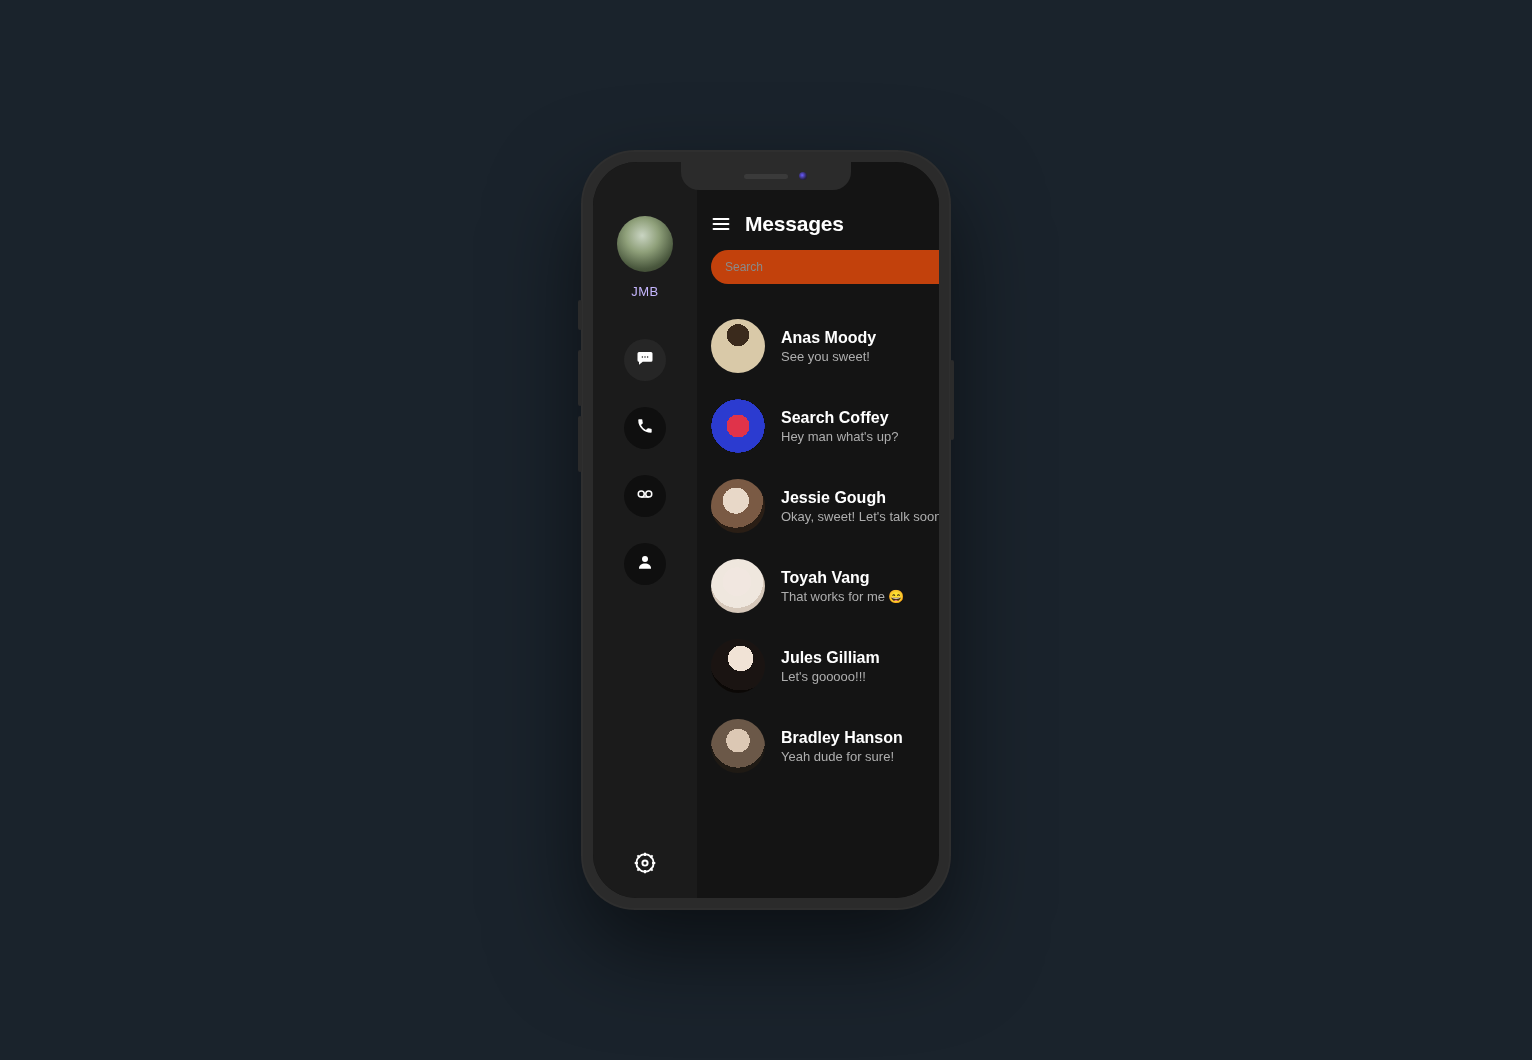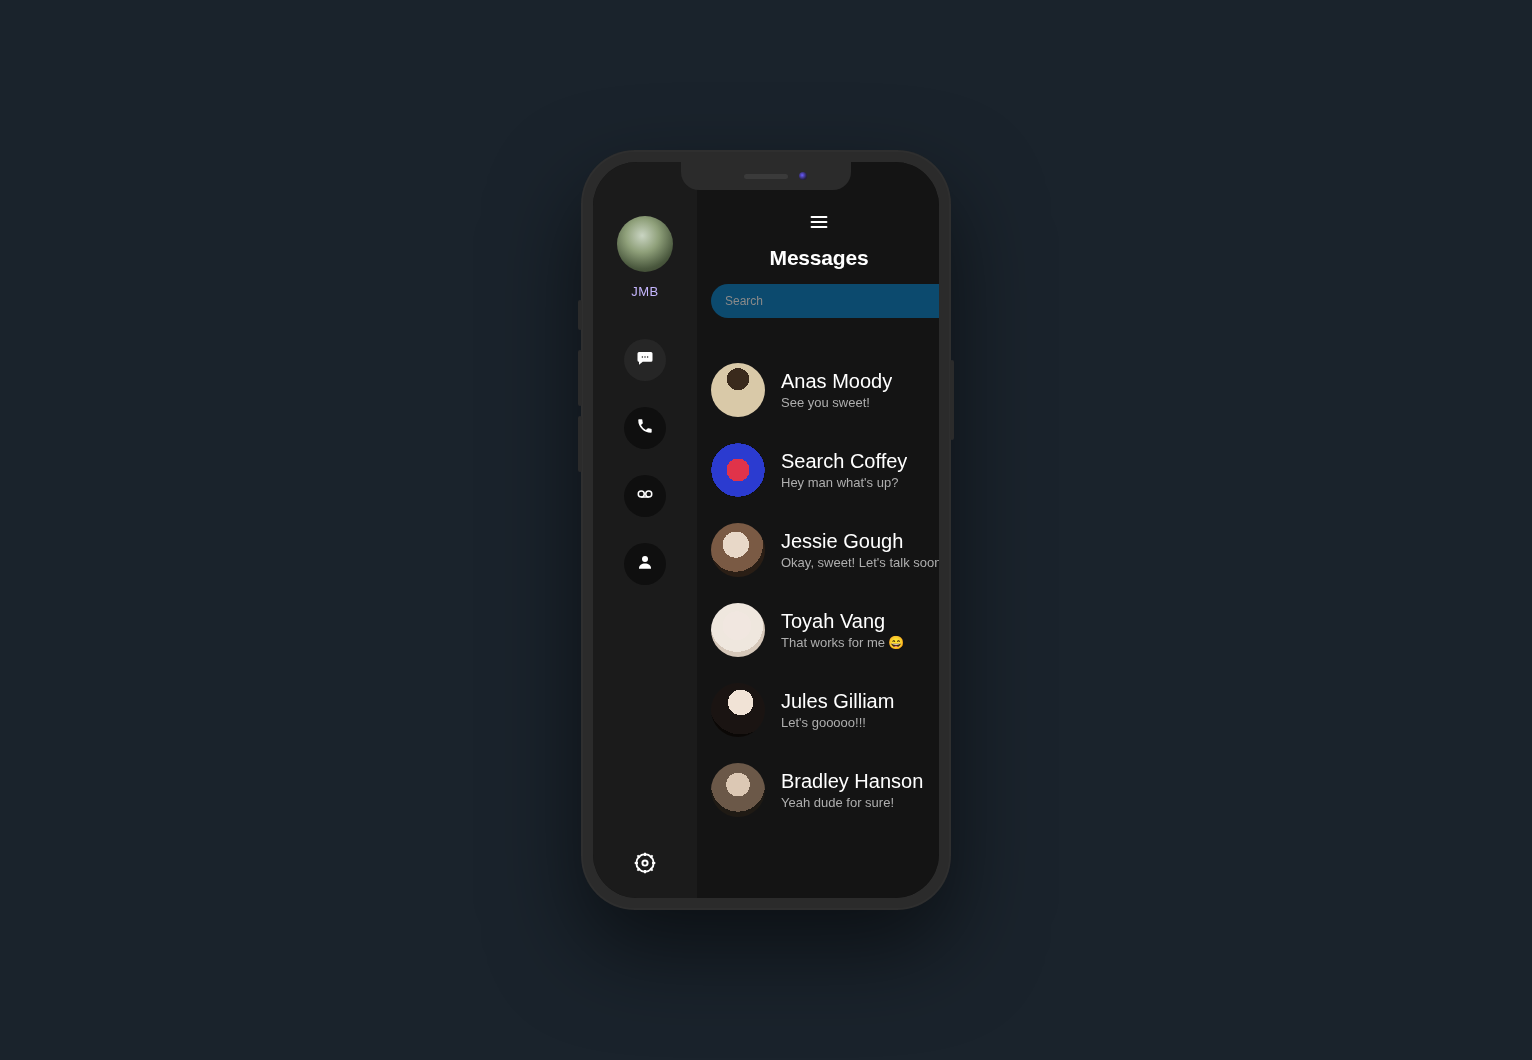--- a/index.html
+++ b/index.html
@@ -102,31 +102,30 @@
   
   .main {
     flex:1; min-width:0;
     background:#141414;
     display:flex; flex-direction:column;
     padding-top: 50px;
   }
   .header {
     display:flex; align-items:center; gap:14px;
     padding: 0 12px 0 14px;
-    flex-direction: column;
   }
   .menu-icon { width:20px; height:20px; color:#fff; flex:0 0 auto; cursor:pointer; }
   .menu-icon svg { width:100%; height:100%; }
   .page-title {
     color:#fff; font-size:21px; font-weight:800; letter-spacing:-0.2px;
   }
   .search {
-    margin: 14px 0 10px 14px;
+    margin: 14px 0 0 14px;
     height:34px;
-    background:#0c4a6e;
+    background:#c2410c;
     border-top-left-radius:17px; border-bottom-left-radius:17px;
     display:flex; 
     padding:0 14px;
   }
   .search input {
     background:transparent; border:none; outline:none;
     color:#c7c7c7; font-size:12px; width:100%;
   }
   .search input::placeholder { color:#8a8a8a; }
 
@@ -148,21 +147,21 @@
   }
   .av-1 { background: radial-gradient(circle at 50% 30%, #3a2a1c 0 24%, #d9c9a8 24% 100%); }
   .av-2 { background: radial-gradient(circle at 50% 50%, #e0334a 0 30%, #2b3bd0 30% 70%, #0a0a12 70% 100%); }
   .av-3 { background: radial-gradient(circle at 48% 42%, #f1e7e0 0 34%, #efe7de 34% 62%, #d6c8ba 62% 100%); }
   .av-4 { background: radial-gradient(circle at 46% 40%, #e8d8c8 0 30%, #7a5a44 30% 62%, #2a1e15 62% 100%); }
   .av-5 { background: radial-gradient(circle at 50% 38%, #efd9c6 0 26%, #b23a2a 26% 68%, #3a1a14 68% 100%); }
   .av-6 { background: radial-gradient(circle at 50% 40%, #dcc8b4 0 28%, #6b5848 28% 64%, #1f1a14 64% 100%); }
   .av-7 { background: radial-gradient(circle at 55% 36%, #f1e3d6 0 28%, #1a1412 28% 70%, #0b0806 70% 100%); }
 
   .row-text { min-width:0; overflow:hidden; }
-  .name { color:#fff; font-size:20px; font-weight:400; white-space:nowrap; }
+  .name { color:#fff; font-size:16px; font-weight:700; white-space:nowrap; }
   .preview {
     color:#aeaeae; font-size:13px; font-weight:500;
     white-space:nowrap; overflow:hidden;
     margin-top:2px;
   }
 </style>
 </head>
 <body>
 
 <div class="canvas">

